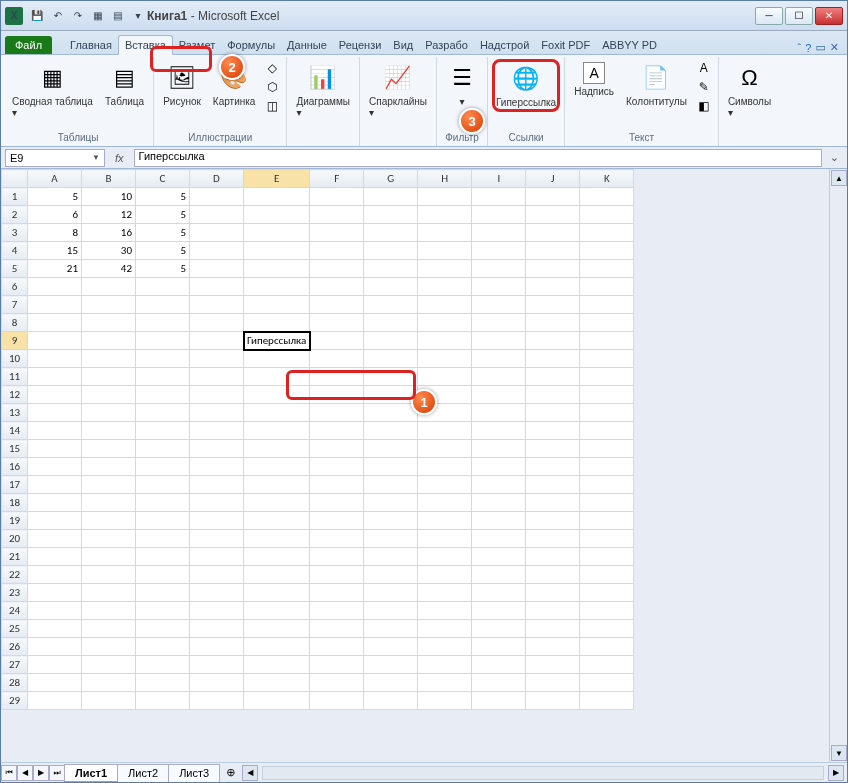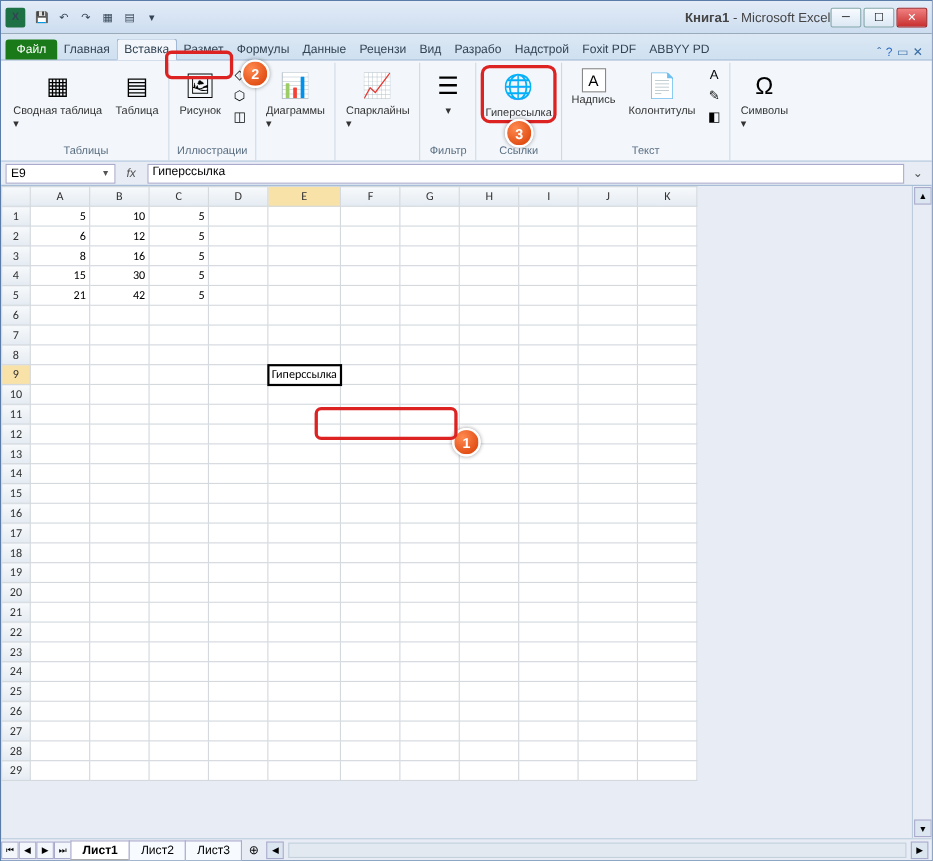--- a/index.html
+++ b/index.html
@@ -4,28 +4,28 @@
 <style>
 * { box-sizing: border-box; margin: 0; padding: 0; }
 body { font-family: "Segoe UI", Tahoma, sans-serif; font-size: 11px; background: #fff; width: 848px; height: 783px; overflow: hidden; }
 
 .window { border: 1px solid #5a7ca8; width: 848px; height: 783px; display: flex; flex-direction: column; background: #e8edf5; }
 
 .titlebar { height: 30px; background: linear-gradient(#e3ecf7,#cdddf0); display: flex; align-items: center; padding: 0 4px; border-bottom: 1px solid #9ab; }
 .titlebar .qa { display: flex; gap: 2px; align-items: center; }
 .titlebar .qa span { width: 18px; height: 18px; display: inline-flex; align-items: center; justify-content: center; font-size: 10px; color: #345; }
 .excel-logo { width: 18px; height: 18px; background: #1e7145; border-radius: 2px; margin-right: 4px; display: inline-flex; align-items: center; justify-content: center; color: #fff; font-weight: bold; font-size: 9px; }
-.title { flex: 1; text-align: right; font-size: 12px; color: #444; }
+.title { flex: 1; text-align: left; font-size: 12px; color: #444; }
 .title .book { font-weight: bold; }
 .winbtns { display: flex; gap: 2px; }
 .winbtn { width: 28px; height: 18px; border: 1px solid #8aa; background: linear-gradient(#f7fbff,#dce8f4); border-radius: 2px; display: inline-flex; align-items: center; justify-content: center; font-size: 10px; }
 .winbtn.close { background: linear-gradient(#f08080,#c83030); border-color: #a02020; color: #fff; }
 
 .ribbon-tabs { height: 24px; display: flex; align-items: flex-end; padding: 0 4px; background: linear-gradient(#dce8f4,#cfe0f0); border-bottom: 1px solid #a1b8d4; position: relative; }
-.tab-file { background: #1a7a1a; color: #fff; padding: 3px 10px; border-radius: 3px 3px 0 0; margin-right: 0; font-size: 11px; }
+.tab-file { background: #1a7a1a; color: #fff; padding: 3px 10px; border-radius: 3px 3px 0 0; margin-right: 12px; font-size: 11px; }
 .tab { padding: 3px 6px; font-size: 11px; color: #345; cursor: default; }
 .tab.active { background: #f3f7fb; border: 1px solid #a1b8d4; border-bottom: 1px solid #f3f7fb; border-radius: 3px 3px 0 0; position: relative; top: 1px; }
 .tabs-right { margin-left: auto; display: flex; gap: 4px; align-items: center; padding-right: 4px; color: #3a6ea5; font-size: 11px; }
 
 .ribbon-body { height: 92px; background: #f3f7fb; border-bottom: 1px solid #a1b8d4; display: flex; padding: 2px 2px 0; }
 .group { border-right: 1px solid #cfd9e6; padding: 2px 4px; display: flex; flex-direction: column; align-items: center; }
 .group-items { display: flex; gap: 2px; flex: 1; align-items: flex-start; }
 .group-label { font-size: 10px; color: #5a6e82; text-align: center; padding: 1px 0; }
 .rbtn { display: flex; flex-direction: column; align-items: center; justify-content: flex-start; padding: 2px 4px; border: 1px solid transparent; border-radius: 3px; min-width: 40px; }
 .rbtn .icon { width: 32px; height: 32px; display: flex; align-items: center; justify-content: center; font-size: 22px; margin-bottom: 2px; }
@@ -136,20 +136,24 @@
       </div>
       <div class="group-label">Таблицы</div>
     </div>
 
     <div class="group">
       <div class="group-items">
         <div class="rbtn">
           <div class="icon">🖼</div>
           <div class="lbl">Рисунок</div>
         </div>
+        <div class="rbtn">
+          <div class="icon">🎨</div>
+          <div class="lbl">Картинка</div>
+        </div>
         <div class="mini-stack">
           <div class="mini">◇</div>
           <div class="mini">⬡</div>
           <div class="mini">◫</div>
         </div>
       </div>
       <div class="group-label">Иллюстрации</div>
     </div>
 
     <div class="group">

